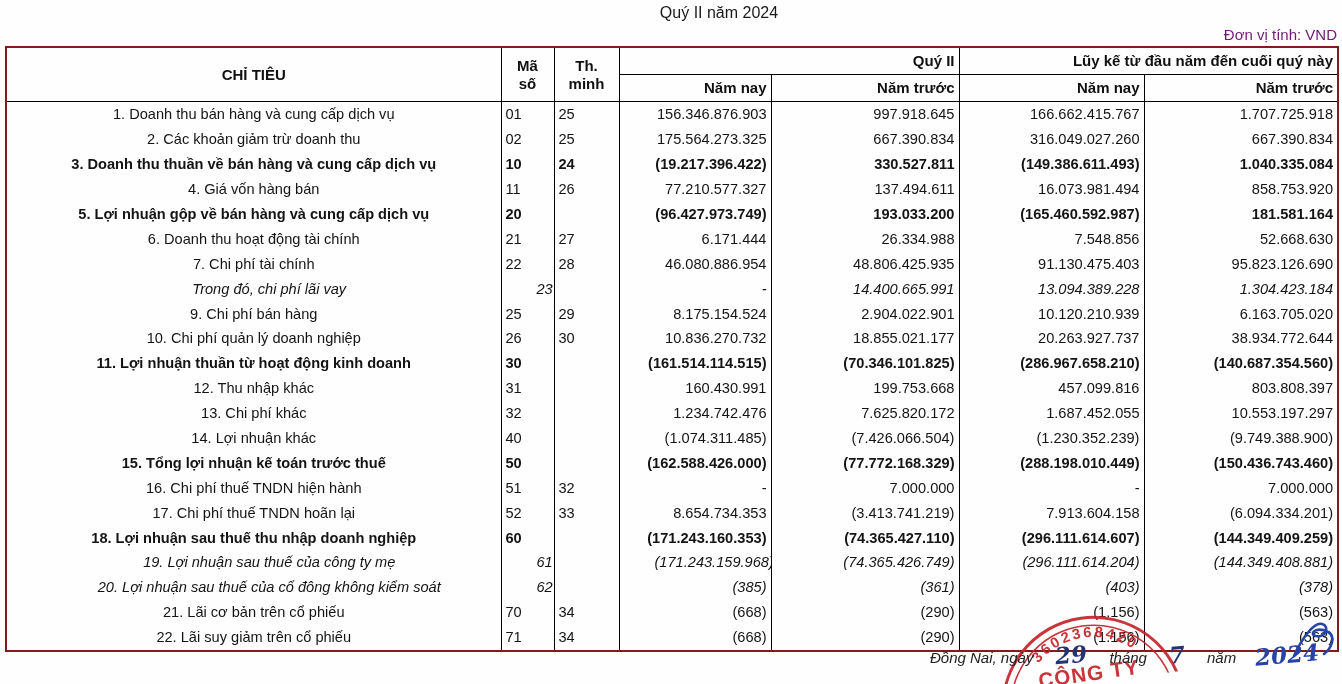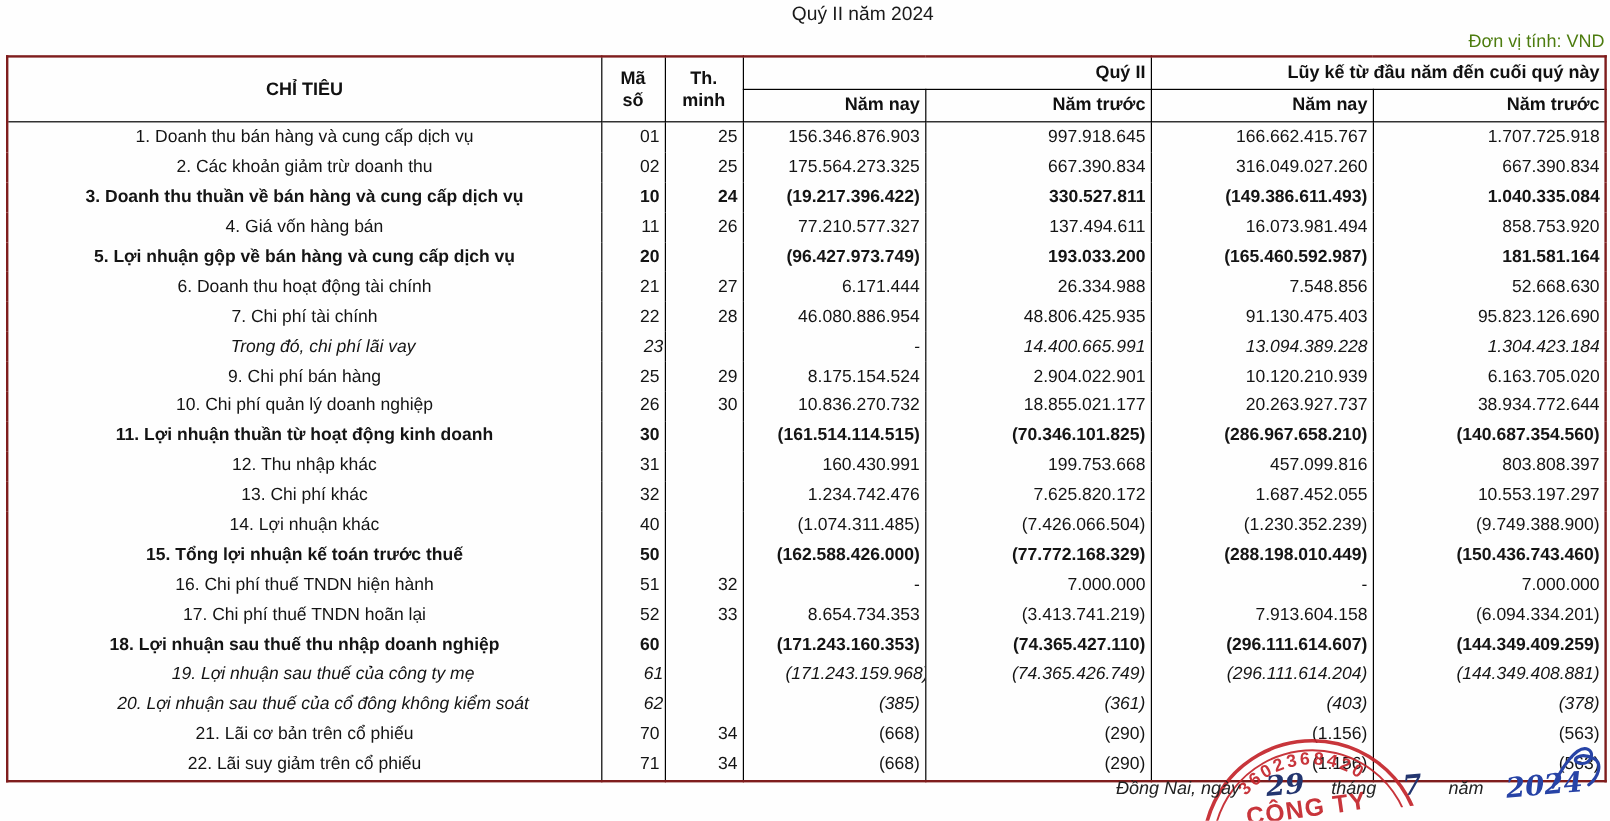--- a/index.html
+++ b/index.html
@@ -11,42 +11,42 @@
   body{
     width:1342px;height:684px;position:relative;overflow:hidden;
     background:#fefefe;color:#141414;
     font-family:"Liberation Sans", sans-serif;
   }
   .title{
     position:absolute;top:4px;left:0;width:100%;
     text-align:center;font-size:16px;color:#1a1a1a;padding-left:48px;
   }
   .unit{
-    position:absolute;top:26px;right:5px;font-size:15px;color:#4d7c0f;
+    position:absolute;top:26px;right:5px;font-size:15px;color:#701a75;
   }
   table.report{
     position:absolute;top:46px;left:5px;width:1332px;
     border-collapse:collapse;table-layout:fixed;
     border:2px solid #7f1d1d;
   }
   th{
     border:1px solid #000;font-weight:bold;font-size:15px;
     padding:1px 4px;color:#111;line-height:1.15;
   }
   th.group{text-align:right;height:24px;}
   th.sub{text-align:right;height:24px;}
   th.stack{text-align:center;}
   td{
     border-left:1px solid #000;border-right:1px solid #000;
     border-top:none;border-bottom:none;
     font-size:14.6px;height:24.9px;padding:0 4px;
     white-space:nowrap;overflow:hidden;color:#141414;
   }
   td.label{text-align:center;margin-left:48px;}
-  td.code,td.note{text-align:right;}
+  td.code,td.note{text-align:left;}
   td.num{text-align:right;}
   tr.row-bold td{font-weight:bold;}
   tr.row-italic td{font-style:italic;padding-left:35px;}
   .footer-line{
     position:absolute;top:646px;left:930px;
     font-size:15px;font-style:italic;color:#222;
     display:flex;align-items:baseline;gap:22px;white-space:nowrap;
     z-index:3;
   }
   .hw{

